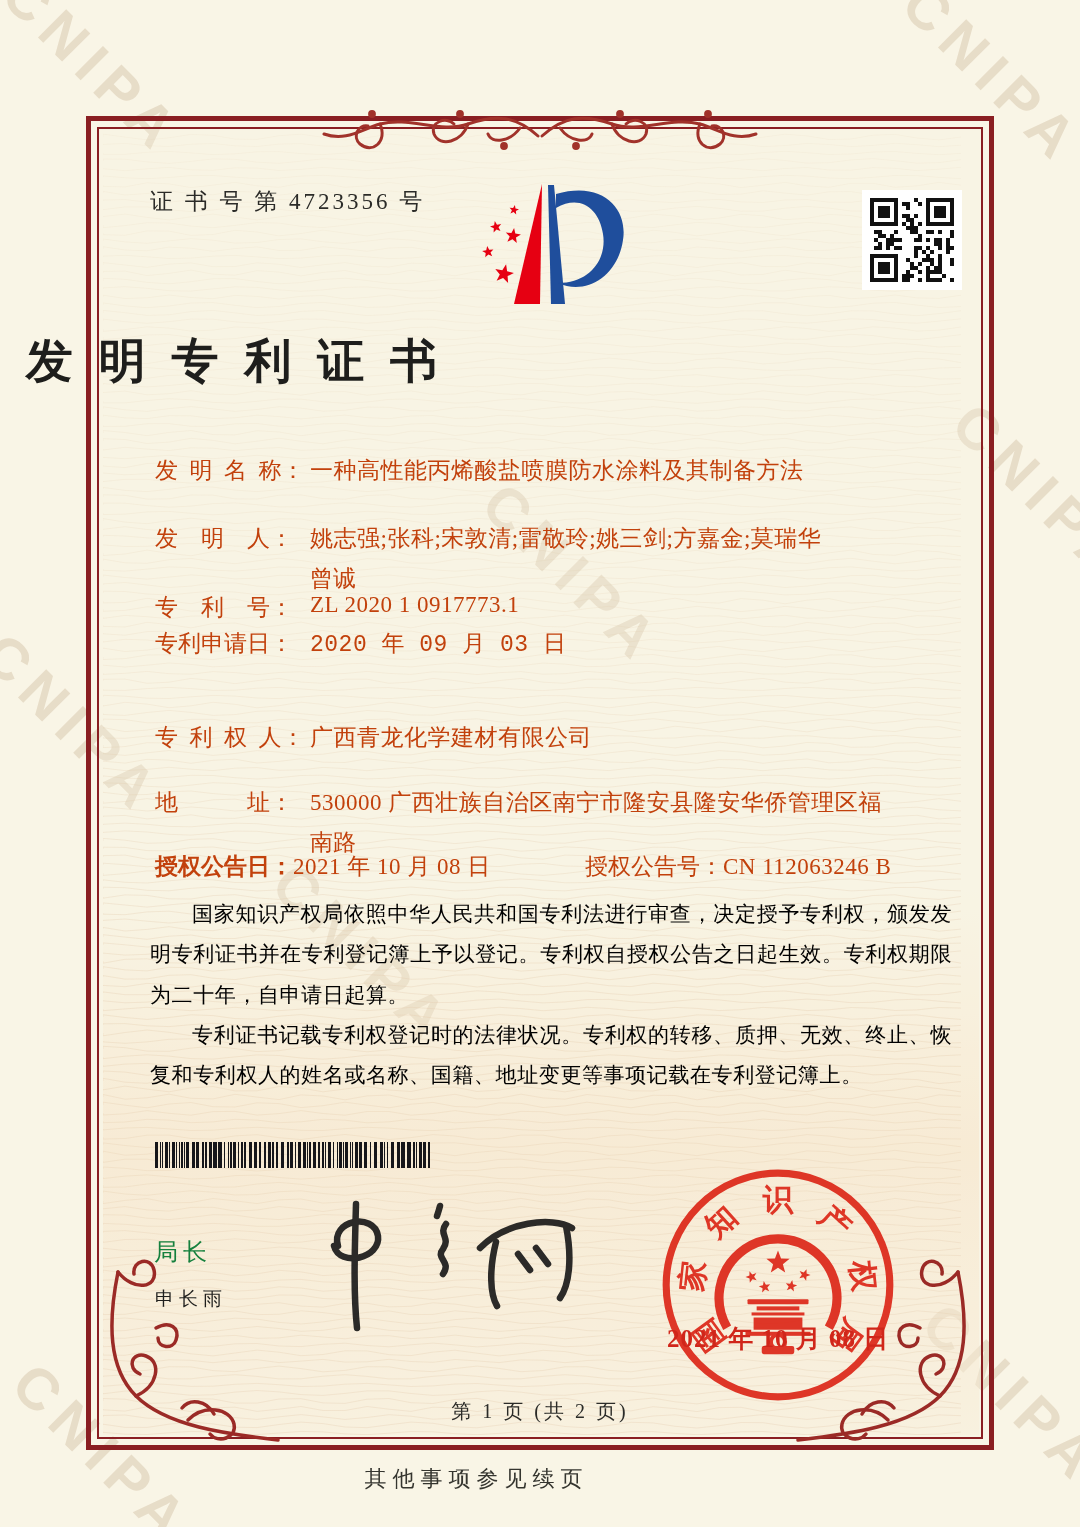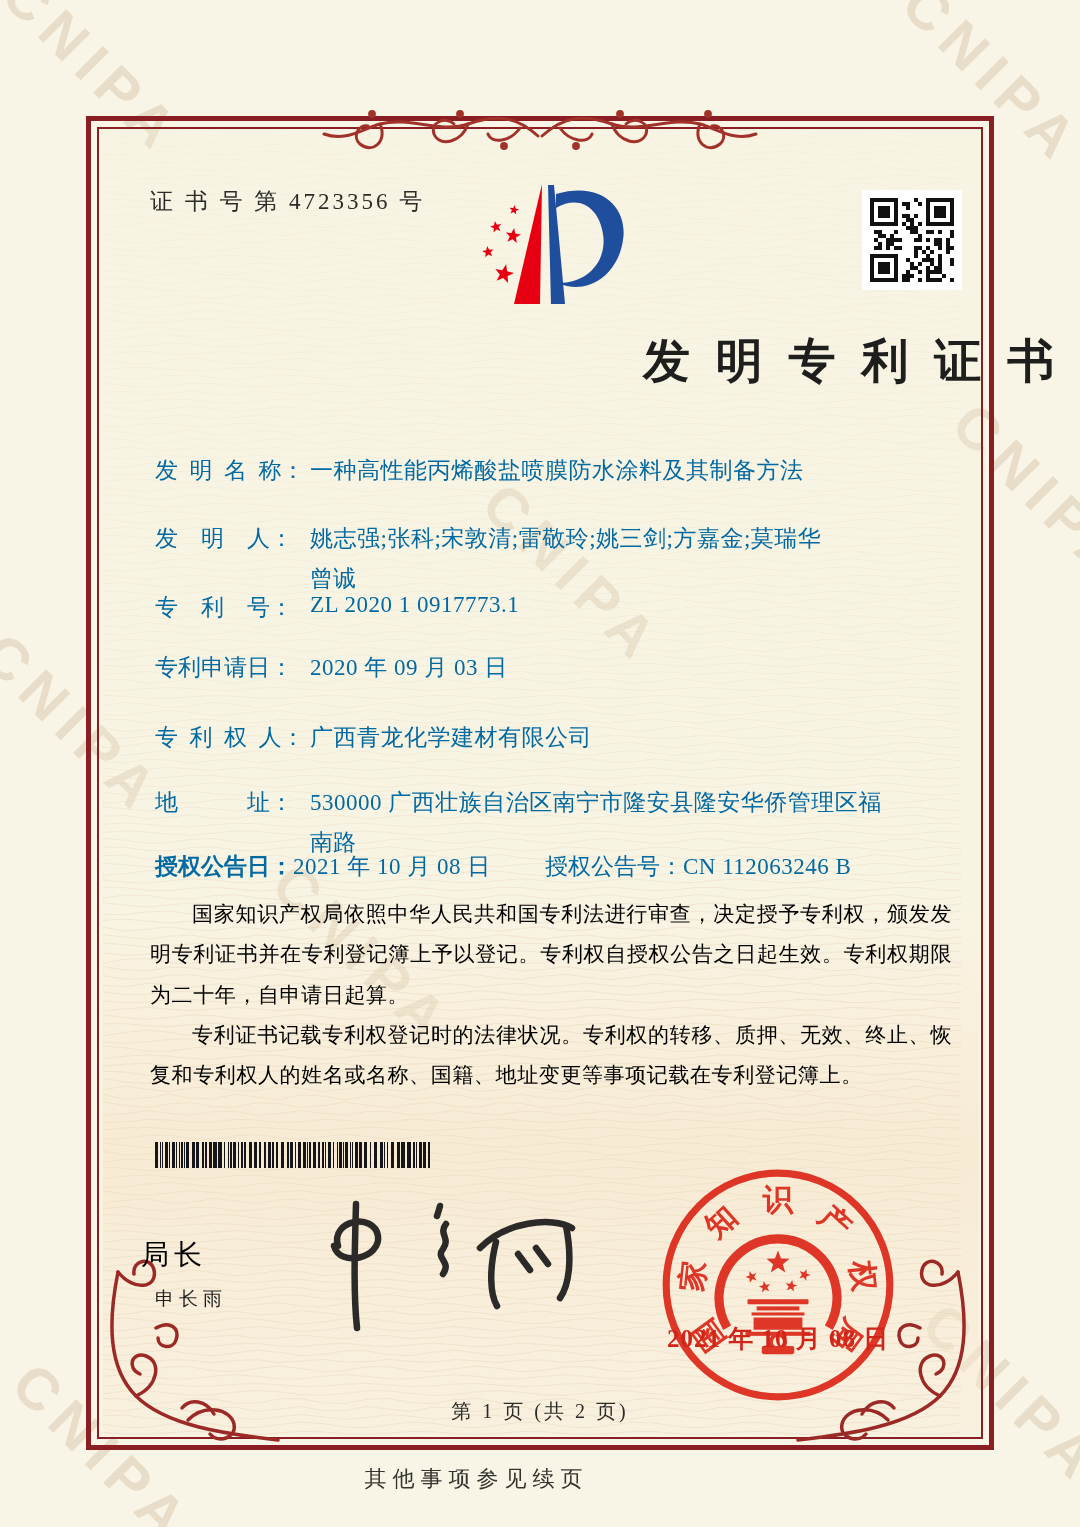--- a/index.html
+++ b/index.html
@@ -15,30 +15,30 @@
       border:5px solid #8a1e22;box-sizing:border-box;z-index:2;}
   .frame-inner{position:absolute;left:97px;top:127px;width:886px;height:1312px;
       border:2px solid #8a1e22;box-sizing:border-box;z-index:2;background:rgba(249,242,224,0.25);}
   .inner-tint{position:absolute;left:103px;top:133px;width:876px;height:1302px;z-index:2;
       background:linear-gradient(180deg,rgba(247,227,203,0) 58%,rgba(245,217,184,0.45) 78%,rgba(247,228,206,0.30) 100%);}
   #wavy{position:absolute;left:103px;top:133px;z-index:2;
       -webkit-mask-image:linear-gradient(180deg,rgba(0,0,0,.25) 0%,rgba(0,0,0,.45) 40%,rgba(0,0,0,.95) 72%,#000 100%);
       mask-image:linear-gradient(180deg,rgba(0,0,0,.25) 0%,rgba(0,0,0,.45) 40%,rgba(0,0,0,.95) 72%,#000 100%);}
   .content{z-index:4;}
   .cert-no{left:150px;top:186px;font-size:23px;color:#2b2b28;letter-spacing:3px;}
-  .title{left:0;top:330px;width:1080px;text-align:right;font-size:47px;font-weight:bold;
+  .title{left:0;top:330px;width:1080px;text-align:left;font-size:47px;font-weight:bold;
       color:#1e1e1c;letter-spacing:0.55em;text-indent:0.55em;}
-  .field-row{left:155px;width:800px;font-size:23px;color:#0369a1;}
+  .field-row{left:155px;width:800px;font-size:23px;color:#c2410c;}
   .flabel{display:inline-block;min-width:155px;vertical-align:top;}
   .fvalue{letter-spacing:0.5px;}
   .fline2{display:block;margin-left:155px;margin-top:9px;}
-  .grant-no-pair{position:absolute;left:390px;top:0;white-space:nowrap;}
+  .grant-no-pair{position:absolute;left:430px;top:0;white-space:nowrap;}
   .paras{left:150px;top:894px;width:802px;font-size:21px;color:#000000;text-align:justify;}
   .paras p{margin:0;text-indent:2em;line-height:1.92;letter-spacing:0.6px;}
-  .director-label{left:141px;top:1236px;font-size:28px;color:#000000;
+  .director-label{left:154px;top:1236px;font-size:24px;color:#15803d;
       font-family:"Liberation Sans","DejaVu Sans",sans-serif;letter-spacing:5px;}
   .director-name{left:155px;top:1286px;font-size:19px;color:#1f1f1d;
       font-family:"Liberation Sans","DejaVu Sans",sans-serif;letter-spacing:5px;}
   .seal-date{left:662px;top:1322px;width:232px;text-align:center;font-size:25px;
       color:#d0261a;letter-spacing:1px;z-index:6;font-weight:bold;}
   .page-info{left:0;top:1398px;width:1080px;text-align:center;font-size:20px;color:#2b2b28;letter-spacing:3px;}
   .footer-note{left:0;top:1464px;width:953px;text-align:center;font-size:22px;color:#35352f;letter-spacing:6px;}
   svg{display:block;}
 </style>
 </head>
@@ -392,21 +392,21 @@
   <div class="abs content field-row" style="top:455px;">
     <span class="flabel">发 明 名 称：</span><span class="fvalue">一种高性能丙烯酸盐喷膜防水涂料及其制备方法</span>
   </div>
   <div class="abs content field-row" style="top:523px;">
     <span class="flabel">发  明  人：</span><span class="fvalue">姚志强;张科;宋敦清;雷敬玲;姚三剑;方嘉金;莫瑞华</span>
     <span class="fline2">曾诚</span>
   </div>
   <div class="abs content field-row" style="top:592px;">
     <span class="flabel">专  利  号：</span><span class="fvalue">ZL 2020 1 0917773.1</span>
   </div>
-  <div class="abs content field-row" style="top:652px;">
+  <div class="abs content field-row" style="top:628px;font-family:Liberation Mono, monospace;">
     <span class="flabel">专利申请日：</span><span class="fvalue">2020 年 09 月 03 日</span>
   </div>
   <div class="abs content field-row" style="top:722px;">
     <span class="flabel">专 利 权 人：</span><span class="fvalue">广西青龙化学建材有限公司</span>
   </div>
   <div class="abs content field-row" style="top:787px;">
     <span class="flabel">地　　　址：</span><span class="fvalue">530000 广西壮族自治区南宁市隆安县隆安华侨管理区福</span>
     <span class="fline2">南路</span>
   </div>
   <div class="abs content field-row" style="top:851px;">

